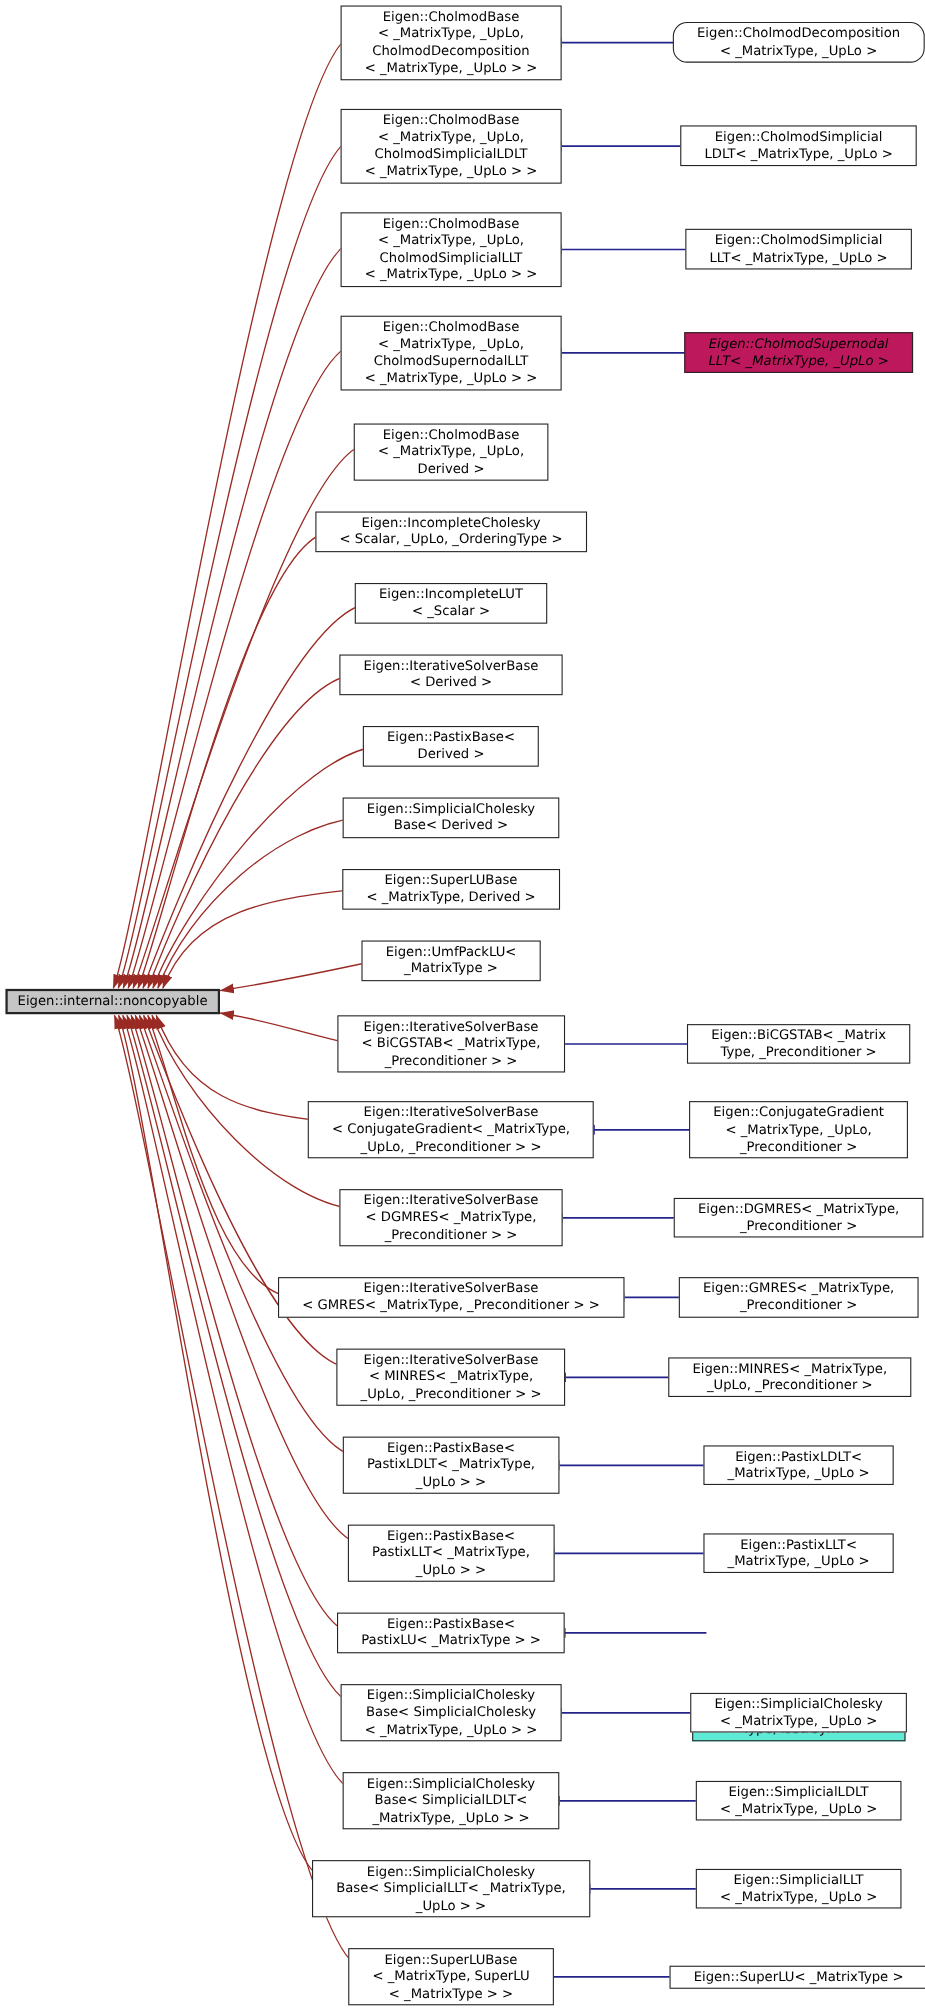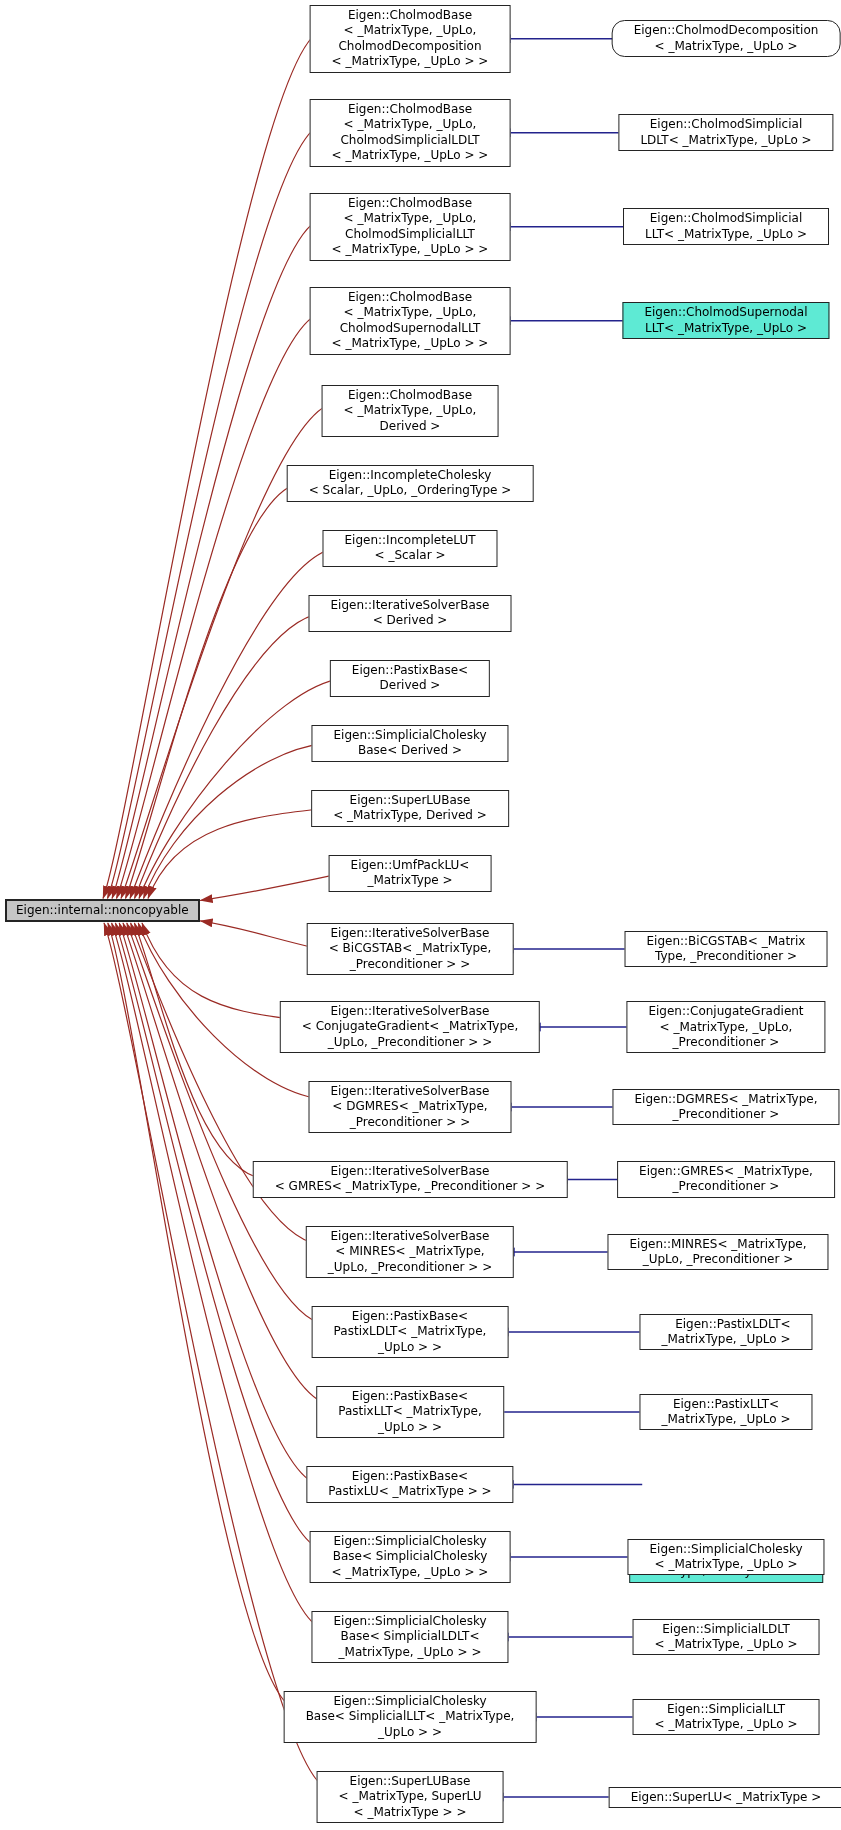--- a/index.html
+++ b/index.html
@@ -99,21 +99,21 @@
     <div class="node right" style="left: 726px; top: 208.312px; border-color: rgb(36, 36, 36); background: rgb(255, 255, 255);">
       <div class="ln">Eigen::CholmodSimplicial</div>
       <div class="ln">LLT&lt; _MatrixType, _UpLo &gt;</div>
     </div>
     <div class="node mid" style="top: 287px; left: 410px; border-color: rgb(36, 36, 36); background: rgb(255, 255, 255);">
       <div class="ln">Eigen::CholmodBase</div>
       <div class="ln">&lt; _MatrixType, _UpLo,</div>
       <div class="ln">CholmodSupernodalLLT</div>
       <div class="ln">&lt; _MatrixType, _UpLo &gt; &gt;</div>
     </div>
-    <div class="node right" style="left: 726px; top: 302.312px; border-color: rgb(36, 36, 36); background: #5eead4;">
+    <div class="node right" style="left: 726px; top: 302.312px; border-color: rgb(36, 36, 36); background: #be185d; font-style: italic;">
       <div class="ln">Eigen::CholmodSupernodal</div>
       <div class="ln">LLT&lt; _MatrixType, _UpLo &gt;</div>
     </div>
     <div class="node mid" style="top: 385px; left: 410px; border-color: rgb(36, 36, 36); background: rgb(255, 255, 255);">
       <div class="ln">Eigen::CholmodBase</div>
       <div class="ln">&lt; _MatrixType, _UpLo,</div>
       <div class="ln">Derived &gt;</div>
     </div>
     <div class="node mid" style="top: 465px; left: 410px; border-color: rgb(36, 36, 36); background: rgb(255, 255, 255);">
       <div class="ln">Eigen::IncompleteCholesky</div>
@@ -186,21 +186,21 @@
     </div>
     <div class="node right" style="left: 718px; top: 1233.61px; border-color: rgb(36, 36, 36); background: rgb(255, 255, 255);">
       <div class="ln">Eigen::MINRES&lt; _MatrixType,</div>
       <div class="ln">_UpLo, _Preconditioner &gt;</div>
     </div>
     <div class="node mid" style="top: 1306px; left: 410px; border-color: rgb(36, 36, 36); background: rgb(255, 255, 255);">
       <div class="ln">Eigen::PastixBase&lt;</div>
       <div class="ln">PastixLDLT&lt; _MatrixType,</div>
       <div class="ln">_UpLo &gt; &gt;</div>
     </div>
-    <div class="node right" style="left: 726px; top: 1313.61px; border-color: rgb(36, 36, 36); background: rgb(255, 255, 255); text-align: right;">
+    <div class="node right" style="left: 726px; top: 1313.61px; border-color: rgb(36, 36, 36); background: rgb(255, 255, 255);">
       <div class="ln">Eigen::PastixLDLT&lt;</div>
       <div class="ln">_MatrixType, _UpLo &gt;</div>
     </div>
     <div class="node mid" style="top: 1386px; left: 410px; border-color: rgb(36, 36, 36); background: rgb(255, 255, 255);">
       <div class="ln">Eigen::PastixBase&lt;</div>
       <div class="ln">PastixLLT&lt; _MatrixType,</div>
       <div class="ln">_UpLo &gt; &gt;</div>
     </div>
     <div class="node right" style="left: 726px; top: 1393.61px; border-color: rgb(36, 36, 36); background: rgb(255, 255, 255);">
       <div class="ln">Eigen::PastixLLT&lt;</div>

